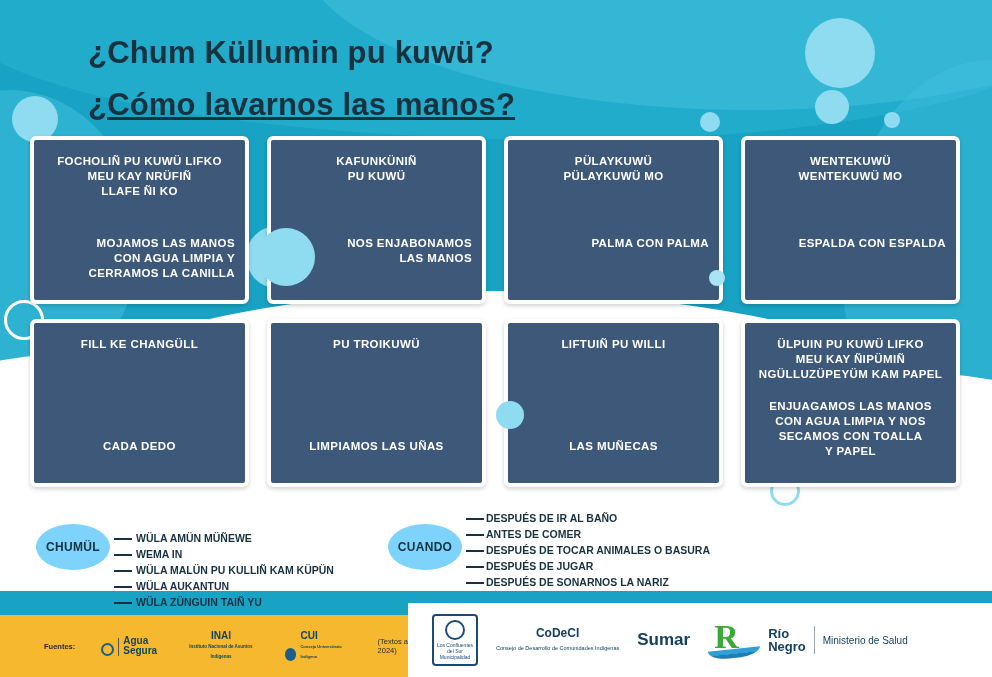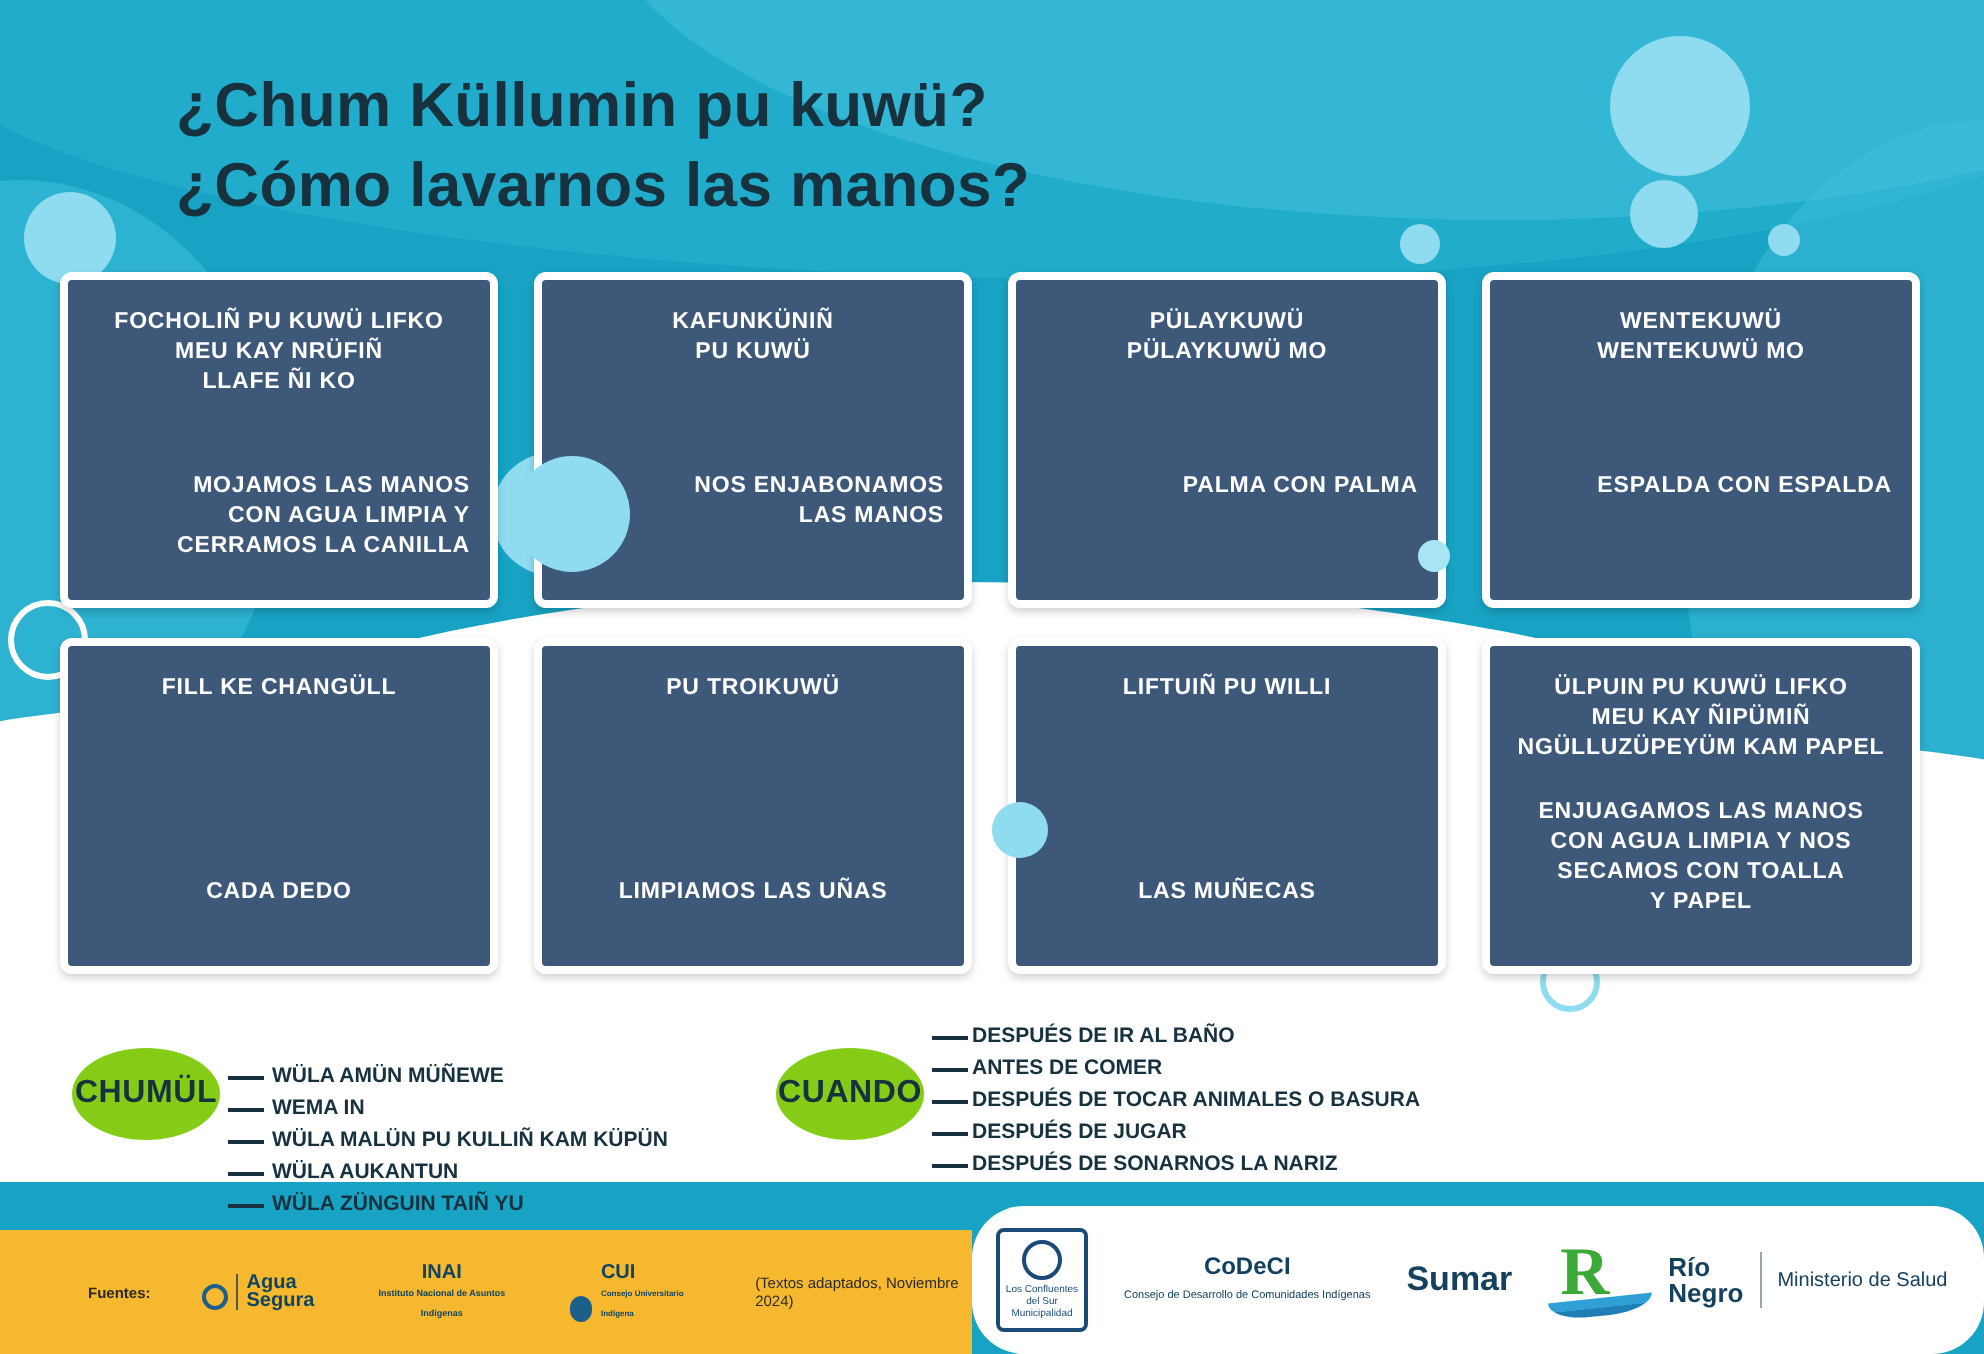--- a/index.html
+++ b/index.html
@@ -53,21 +53,21 @@
   .b-white { background:#ffffff; }
 
   
   .titles {
     position:absolute; left:88px; top:34px; z-index:5;
   }
   .title1, .title2 {
     font-weight:bold; color:#17313f; letter-spacing:.2px;
     font-size:31px; line-height:38px; white-space:nowrap;
   }
-  .title2 { margin-top:2px; }
+  .title2 { margin-top:14px;text-decoration:underline; }
 
   
   .grid {
     position:absolute; left:30px; top:136px; width:935px;
     display:grid; grid-template-columns: repeat(4, 219px);
     grid-gap: 15px 18px; z-index:6;
   }
   .card {
     position:relative;
     background:#3d5878;
@@ -91,21 +91,21 @@
   .card .es.mid { top:96px;text-align:right; }
   .card .es.low { top:116px; }
   .card .es.high { top:76px; }
   .card-bubble { position:absolute; border-radius:50%; background:#8fdcf0; }
   .card-bubble.sm { background:#a9e4f4; }
 
   
   .lists { position:absolute; left:0; top:500px; width:992px; height:100px; z-index:7; }
   .pill {
     position:absolute; width:74px; height:46px; border-radius:50%;
-    background:#84cc16; color:#17313f; font-weight:bold; font-size:16px;
+    background:#7dd3fc; color:#17313f; font-weight:bold; font-size:12px;
     display:flex; align-items:center; justify-content:center;
     letter-spacing:.3px;
   }
   .pill.c1 { left:36px; top:24px; }
   .pill.c2 { left:388px; top:24px; }
   .ulist { position:absolute; font-size:10.5px; font-weight:bold; color:#17313f; }
   .ulist.l1 { left:128px; top:10px;margin-top:20px; }
   .ulist.l2 { left:478px; top:10px; }
   .ulist div { line-height:16px; position:relative; padding-left:8px; }
   .ulist div:before {
@@ -115,23 +115,23 @@
   .ulist.l1 div:before { left:-14px; }
 
   
   .footer { position:absolute; left:0; bottom:0; width:992px; height:86px; z-index:8; }
   .footer-left {
     position:absolute; left:0; bottom:0; width:486px; height:62px;
     background:#f5b82e;
     display:flex; align-items:center; gap:26px; padding-left:44px;
   }
   .footer-right {
-    position:absolute; right:0; bottom:0; width:506px; height:74px;
+    position:absolute; right:0; bottom:0; width:584px; height:74px;
     background:#ffffff;
-    display:flex; align-items:center; gap:18px; padding-left:12px;border-radius:26px;
+    display:flex; align-items:center; gap:18px; padding-left:24px;
   }
   .fuentes { font-size:7.5px; font-weight:bold; color:#2a2a2a; }
   .logo-box { display:flex; align-items:flex-end; gap:4px; }
   .logo-circ {
     width:13px; height:13px; border-radius:50%; border:2px solid #1b5f8a;
     display:inline-block;
   }
   .logo-circ.fill { background:#1b5f8a; border-color:#1b5f8a; }
   .vbar { width:1px; height:18px; background:#555; display:inline-block; }
   .lg-txt { font-size:7.5px; font-weight:bold; color:#10445f; line-height:9px; }

